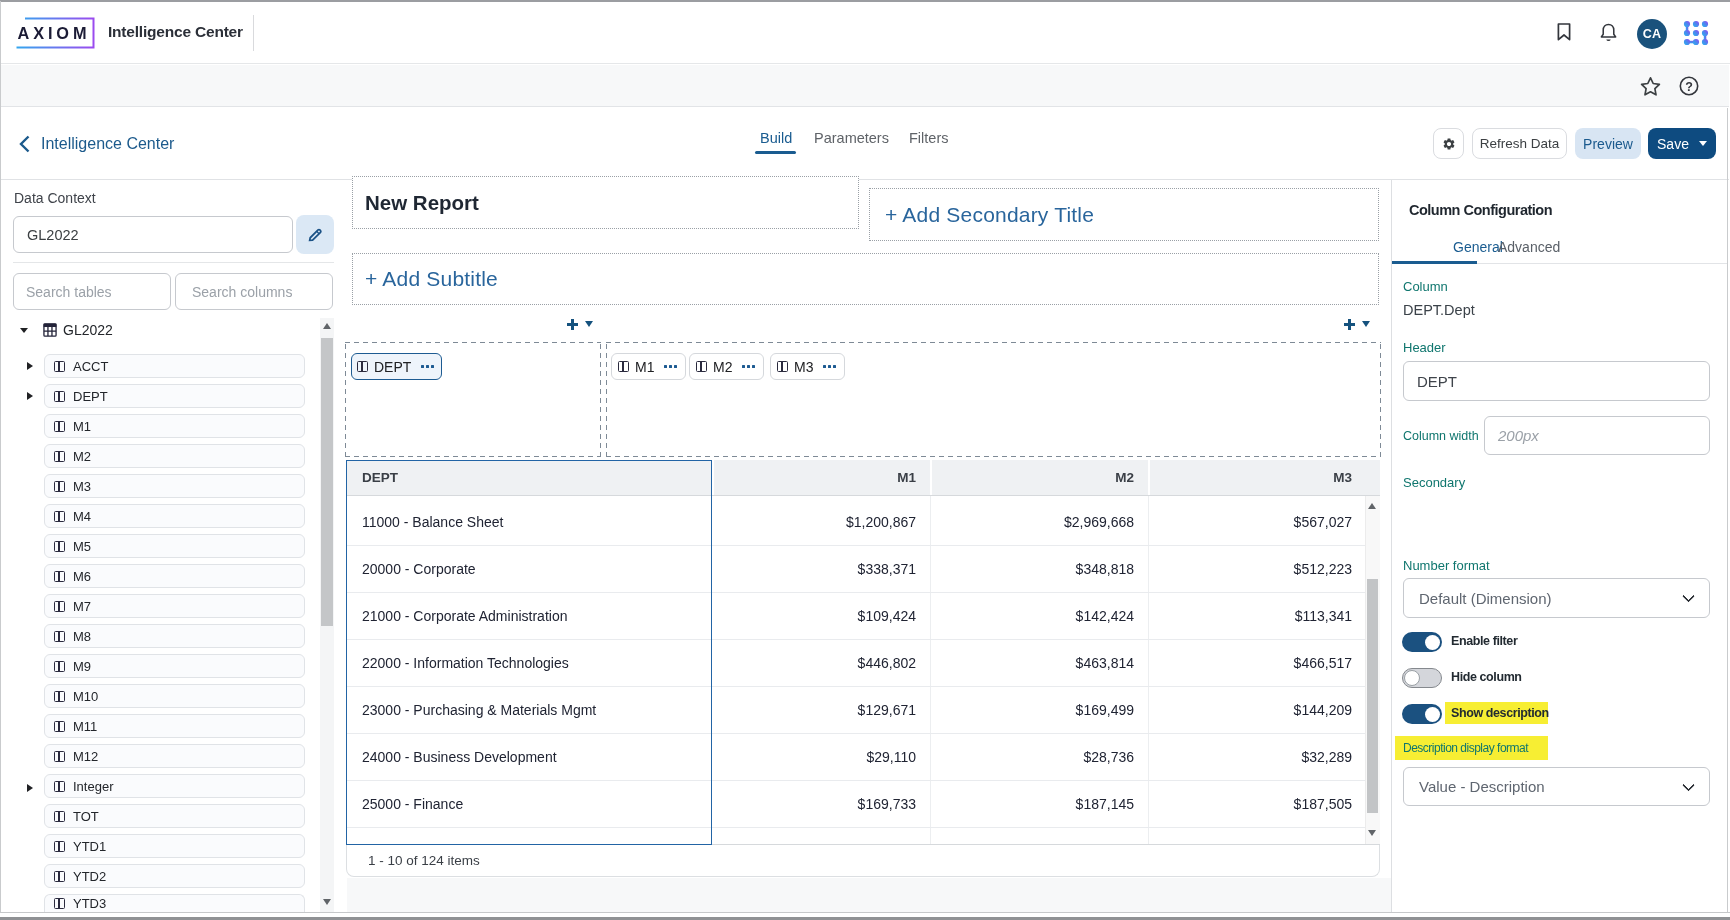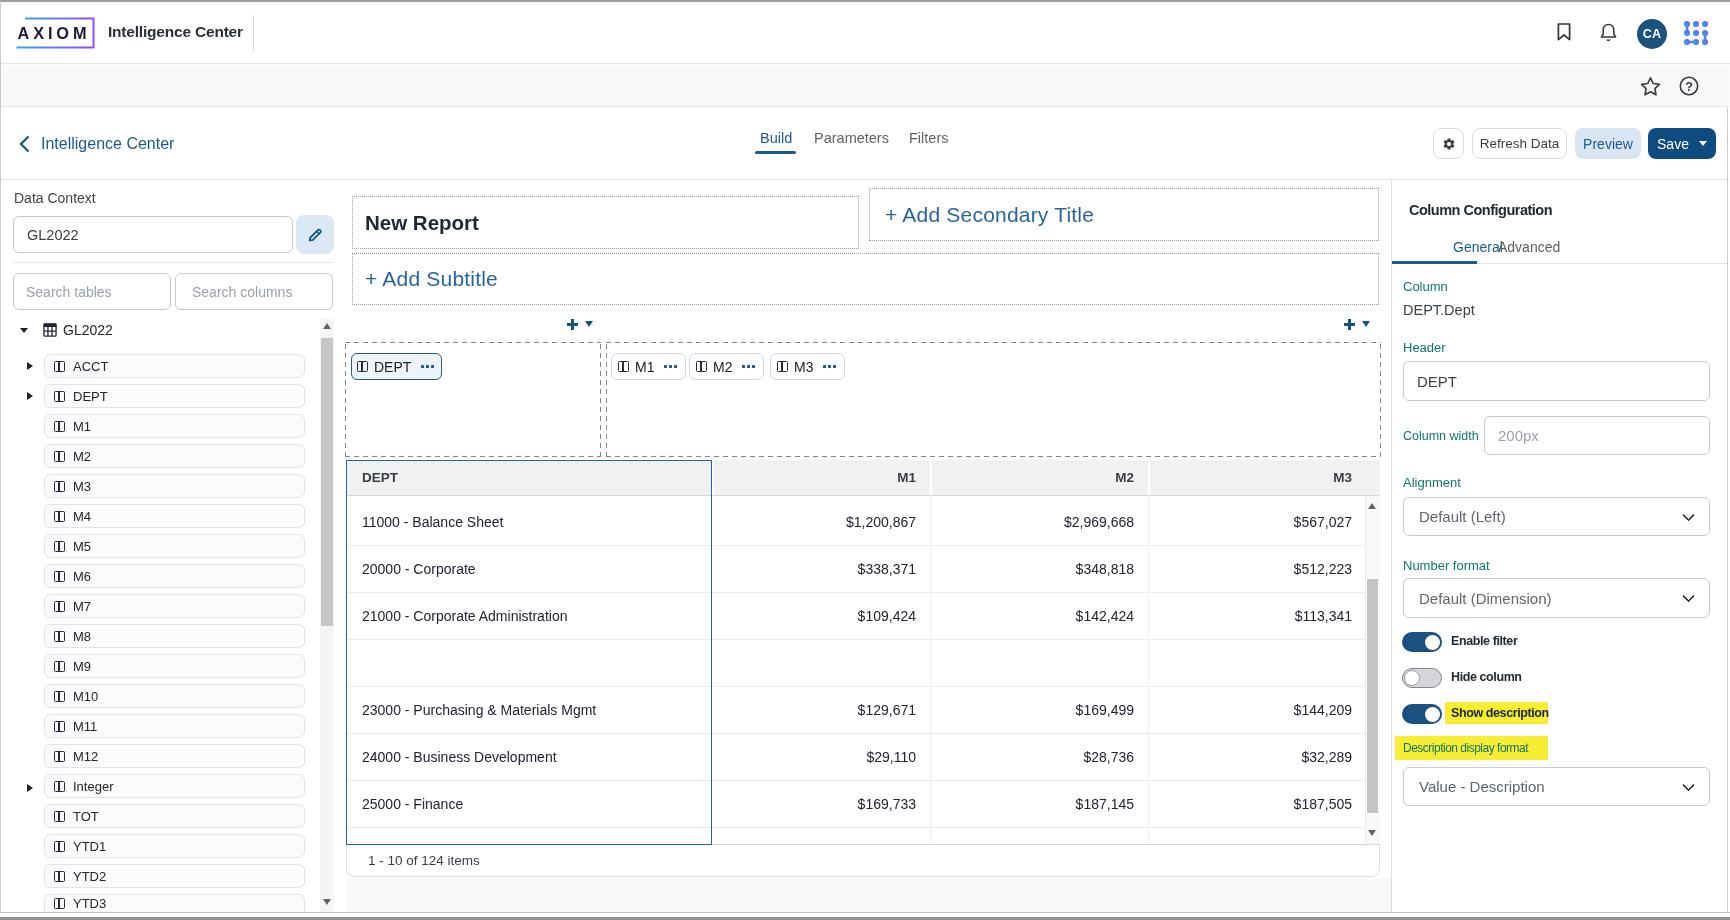--- a/index.html
+++ b/index.html
@@ -59,21 +59,21 @@
 .droprow { background-color:#fff;
   background-image:
     repeating-linear-gradient(90deg,#7e8a96 0 5px,transparent 5px 9px),
     repeating-linear-gradient(90deg,#7e8a96 0 5px,transparent 5px 9px),
     repeating-linear-gradient(0deg,#7e8a96 0 5px,transparent 5px 9px),
     repeating-linear-gradient(0deg,#7e8a96 0 5px,transparent 5px 9px);
   background-position:0 0,0 100%,0 0,100% 0;
   background-size:100% 1px,100% 1px,1px 100%,1px 100%;
   background-repeat:no-repeat; }
 .addlink { color:#29659c; font-size:21px; letter-spacing:0.2px; }
-#title1 { left:352px; top:196px; width:507px; height:53px; display:flex; align-items:center; padding-left:12px; font-size:20.5px; font-weight:700; color:#1f2733; }
+#title1 { left:352px; top:176px; width:507px; height:53px; display:flex; align-items:center; padding-left:12px; font-size:20.5px; font-weight:700; color:#1f2733; }
 #title2 { left:869px; top:188px; width:510px; height:53px; display:flex; align-items:center; padding-left:15px; }
 #subtitle { left:352px; top:253px; width:1027px; height:52px; display:flex; align-items:center; padding-left:12px; }
 .plusctl { display:flex; align-items:center; height:12px; }
 .plus { display:block; width:11px; height:11px; position:relative; }
 .plus:before { content:''; position:absolute; left:0; top:4px; width:11px; height:3px; background:#15527e; }
 .plus:after { content:''; position:absolute; left:4px; top:0; width:3px; height:11px; background:#15527e; }
 .caret-d2 { display:block; width:0; height:0; border-left:4.5px solid transparent; border-right:4.5px solid transparent; border-top:6.5px solid #15527e; margin-left:7px; }
 #droprow1 { left:345px; top:342px; width:256px; height:115px; }
 #droprow2 { left:606px; top:342px; width:775px; height:115px; }
 .chip { top:353px; height:27px; background:#fff; border:1px solid #d5d8dc; border-radius:6px; display:flex; align-items:center; padding:0 8px 0 6px; font-size:14px; color:#202124; }
@@ -100,21 +100,21 @@
 .pinput { border:1px solid #c6c9ce; border-radius:6px; background:#fff; font-size:15px; color:#3f444b; display:flex; align-items:center; padding-left:13px; }
 .pselect { border:1px solid #c6c9ce; border-radius:6px; background:#fff; font-size:15px; color:#5f6670; display:flex; align-items:center; padding-left:15px; }
 .chev { position:absolute; right:16px; top:50%; width:9px; height:9px; border-right:2.5px solid #2a2e34; border-bottom:2.5px solid #2a2e34; transform:translateY(-70%) rotate(45deg); border-radius:1px; }
 .toggle { width:40px; height:20px; border-radius:10px; }
 .toggle.on { background:#1b5180; }
 .toggle.on:after { content:''; position:absolute; right:2.5px; top:2.5px; width:15px; height:15px; border-radius:50%; background:#fff; }
 .toggle.off { background:#d4d6db; border:1px solid #85898e; }
 .toggle.off:after { content:''; position:absolute; left:1px; top:1px; width:14px; height:14px; border-radius:50%; background:#fff; border:1px solid #9aa0a5; }
 .tlbl { font-size:12.5px; font-weight:700; color:#222a31; letter-spacing:-0.4px; }
 .hl { background:#f7ee33; }
-.pinput.ph { color:#9ba1a8; }
+.pinput.ph { color:#9ba1a8;font-style:italic; }
 </style>
 </head>
 <body>
 <div id="app">
 
 <div id="header" class="abs"></div>
 <svg class="abs" style="left:16px;top:13px;" width="79" height="38" viewBox="0 0 79 38">
   <defs>
     <linearGradient id="lg1" x1="0" y1="0" x2="1" y2="0">
       <stop offset="0" stop-color="#33a7ee"></stop>
@@ -311,20 +311,26 @@
     <span class="num abs" style="left:366px;width:204px;top:16px;">$338,371</span>
     <span class="num abs" style="left:584px;width:204px;top:16px;padding-left:30px;">$348,818</span>
     <span class="num abs" style="left:802px;width:204px;top:16px;">$512,223</span>
   </div>
   <div class="row abs" style="top:132px;left:0;width:1019px;height:47px;">
     <span class="abs" style="left:16px;top:16px;">21000 - Corporate Administration</span>
     <span class="num abs" style="left:366px;width:204px;top:16px;">$109,424</span>
     <span class="num abs" style="left:584px;width:204px;top:16px;">$142,424</span>
     <span class="num abs" style="left:802px;width:204px;top:16px;">$113,341</span>
   </div>
+  <div class="row abs" style="top:179px;left:0;width:1019px;height:47px;">
+    <span class="abs" style="left:16px;top:16px;">22000 - Information Technologies</span>
+    <span class="num abs" style="left:366px;width:204px;top:16px;">$446,802</span>
+    <span class="num abs" style="left:584px;width:204px;top:16px;">$463,814</span>
+    <span class="num abs" style="left:802px;width:204px;top:16px;">$466,517</span>
+  </div>
   <div class="row abs" style="top:226px;left:0;width:1019px;height:47px;">
     <span class="abs" style="left:16px;top:16px;">23000 - Purchasing &amp; Materials Mgmt</span>
     <span class="num abs" style="left:366px;width:204px;top:16px;">$129,671</span>
     <span class="num abs" style="left:584px;width:204px;top:16px;">$169,499</span>
     <span class="num abs" style="left:802px;width:204px;top:16px;">$144,209</span>
   </div>
   <div class="row abs" style="top:273px;left:0;width:1019px;height:47px;">
     <span class="abs" style="left:16px;top:16px;">24000 - Business Development</span>
     <span class="num abs" style="left:366px;width:204px;top:16px;">$29,110</span>
     <span class="num abs" style="left:584px;width:204px;top:16px;">$28,736</span>
@@ -365,22 +371,21 @@
 <div class="abs" style="left:1409px;top:239px;font-size:14px;font-weight:500;color:#1a5c90;margin-left:44px;">General</div>
 <div class="abs" style="left:1498px;top:239px;font-size:14px;font-weight:500;color:#5a6068;">Advanced</div>
 <div class="abs" style="left:1392px;top:263px;width:335px;height:1px;background:#e2e4e7;"></div>
 <div class="abs" style="left:1392px;top:261px;width:85px;height:3px;background:#1a5c90;"></div>
 <div class="plbl abs" style="left:1403px;top:279px;">Column</div>
 <div class="abs" style="left:1403px;top:302px;font-size:14.5px;color:#3b4249;">DEPT.Dept</div>
 <div class="plbl abs" style="left:1403px;top:340px;">Header</div>
 <div class="pinput abs" style="left:1403px;top:361px;width:307px;height:40px;">DEPT</div>
 <div class="plbl abs" style="left:1403px;top:429px;font-size:12.5px;">Column width</div>
 <div class="pinput abs ph" style="left:1484px;top:416px;width:226px;height:39px;">200px</div>
-<div class="plbl abs" style="left:1403px;top:475px;">Alignment</div>
-<div class="pselect abs" style="left:1403px;top:497px;width:307px;height:39px;">Default (Left)<span class="chev"></span></div>
+<div class="plbl abs" style="left:1403px;top:475px;">Secondary</div>
 <div class="plbl abs" style="left:1403px;top:558px;">Number format</div>
 <div class="pselect abs" style="left:1403px;top:578px;width:307px;height:40px;">Default (Dimension)<span class="chev"></span></div>
 <div class="toggle on abs" style="left:1402px;top:632px;"></div>
 <div class="tlbl abs" style="left:1451px;top:634px;">Enable filter</div>
 <div class="toggle off abs" style="left:1402px;top:668px;"></div>
 <div class="tlbl abs" style="left:1451px;top:670px;">Hide column</div>
 <div class="hl abs" style="left:1445px;top:702px;width:103px;height:22px;"></div>
 <div class="toggle on abs" style="left:1402px;top:704px;"></div>
 <div class="tlbl abs" style="left:1451px;top:706px;">Show description</div>
 <div class="hl abs" style="left:1395px;top:736px;width:153px;height:24px;"></div>

